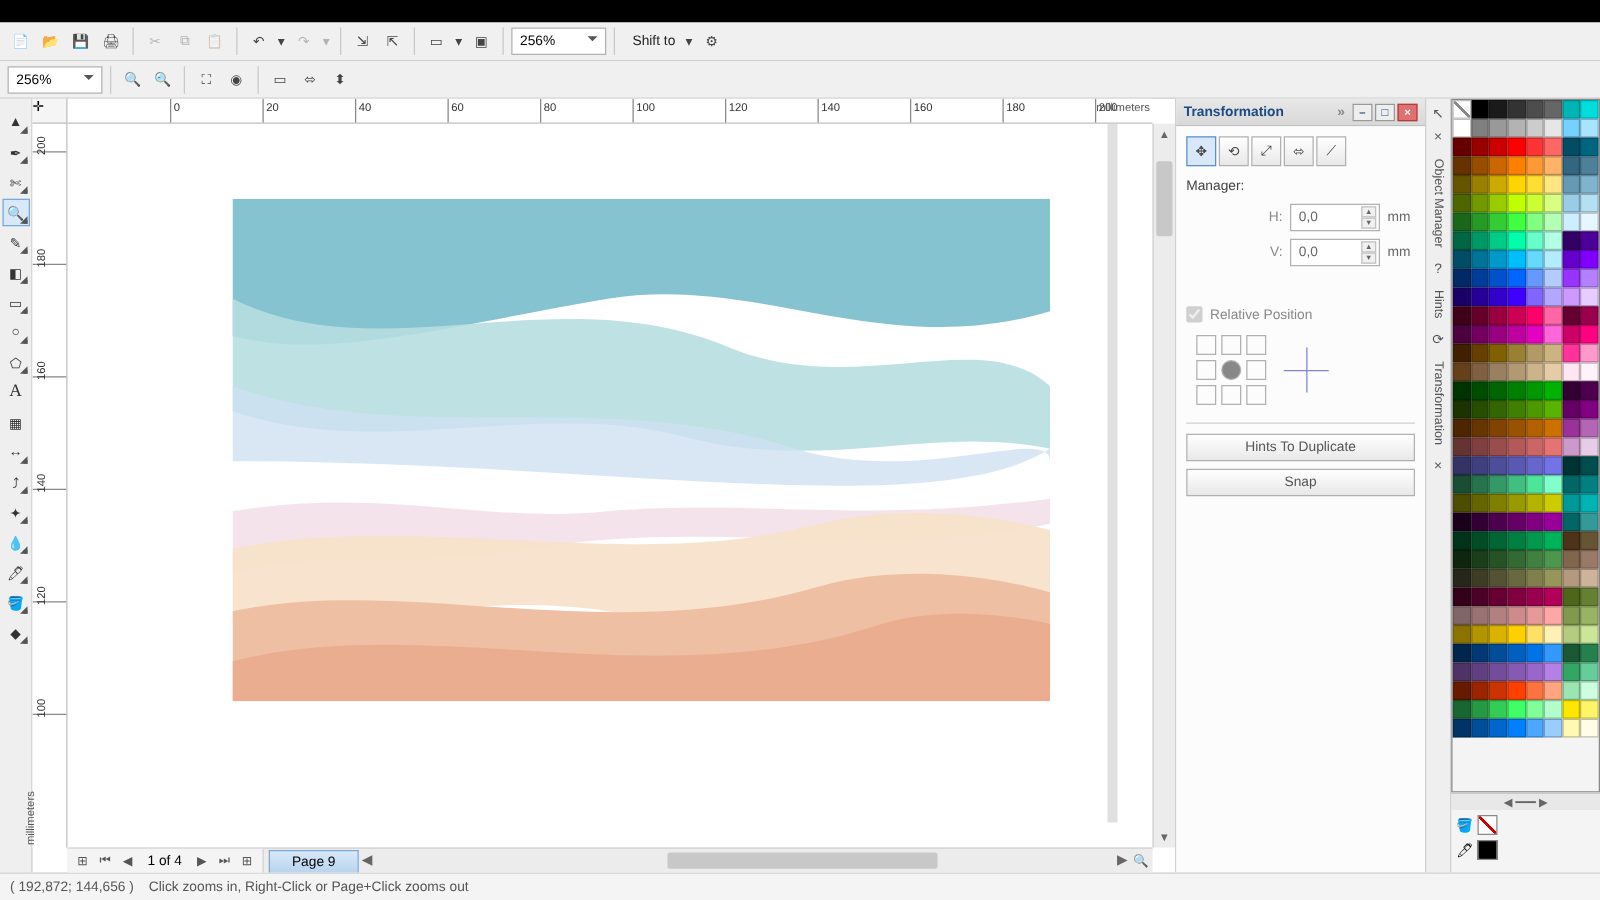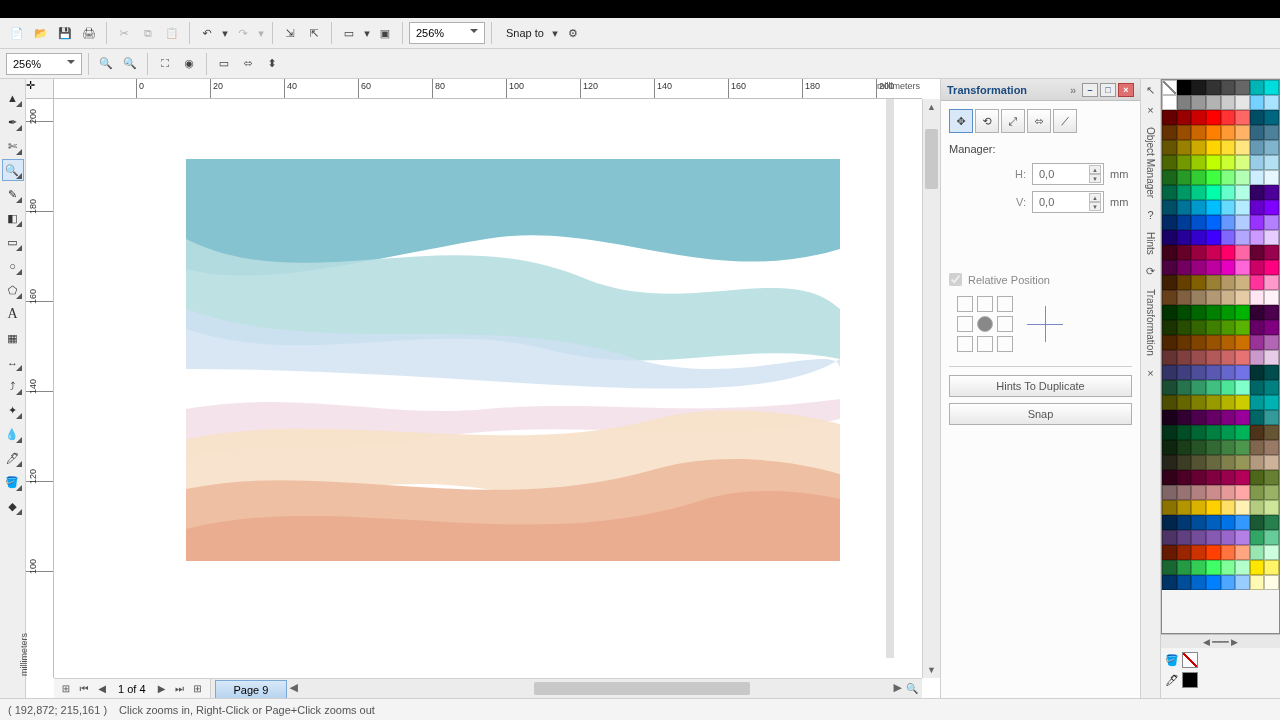--- a/index.html
+++ b/index.html
@@ -73,21 +73,21 @@
 .mode-row { display:flex; gap:2px; margin-bottom:10px; }
 .mode-btn { width:24px; height:24px; border:1px solid #b0b0b0; background:linear-gradient(#fff,#e8e8e8); display:flex; align-items:center; justify-content:center; cursor:pointer; color:#444; }
 .mode-btn.active { background:#d8e8f8; border-color:#5a90c8; }
 .section-label { color:#444; margin: 4px 0 8px; }
 .field-row { display:flex; align-items:center; margin-bottom:6px; justify-content:flex-end; gap:6px; }
 .field-row label { color:#888; width:14px; text-align:right; }
 .spinner { width:72px; height:22px; border:1px solid #b0b0b0; background:#fff; display:flex; align-items:center; padding:0 18px 0 6px; position:relative; color:#666; }
 .spinner .arrows { position:absolute; right:2px; top:1px; bottom:1px; width:12px; display:flex; flex-direction:column; }
 .spinner .arrows span { flex:1; border:1px solid #c0c0c0; font-size:6px; display:flex; align-items:center; justify-content:center; color:#666; background:#f0f0f0; }
 .unit { color:#666; width:22px; }
-.checkbox-row { display:flex; align-items:center; gap:6px; color:#888; margin-top:60px; }
+.checkbox-row { display:flex; align-items:center; gap:6px; color:#888; margin-top:32px; }
 .checkbox-row input { accent-color:#888; }
 .anchor-grid { display:flex; align-items:center; gap:16px; margin:10px 0 14px; padding-left:8px; }
 .anchor-3x3 { display:grid; grid-template-columns:repeat(3,16px); grid-template-rows:repeat(3,16px); gap:4px; }
 .anchor-3x3 .cell { border:1px solid #b0b0b0; }
 .anchor-3x3 .cell.sel { background:#888; border-radius:50%; }
 .anchor-ind { width:32px; height:32px; position:relative; }
 .anchor-ind::before, .anchor-ind::after { content:""; position:absolute; background:#7a88c8; }
 .anchor-ind::before { left:50%; top:-2px; bottom:-2px; width:1px; }
 .anchor-ind::after { top:50%; left:-2px; right:-2px; height:1px; }
 .divider { height:1px; background:#d0d0d0; margin:4px 0 8px; }
@@ -141,21 +141,21 @@
     <div class="tb-btn">⇱</div>
     <div class="tb-sep"></div>
     <div class="tb-btn">▭</div>
     <div class="tb-btn" style="width:10px">▾</div>
     <div class="tb-btn">▣</div>
     <div class="tb-sep"></div>
     <div class="tb-select" style="min-width:76px">
         <span>256%</span>
       </div>
     <div class="tb-sep"></div>
-    <span class="snap-text">Snap to</span>
+    <span class="snap-text">Shift to</span>
     <div class="tb-btn" style="width:10px">▾</div>
     <div class="tb-btn">⚙</div>
   </div>
 
   <div class="toolbar-row zoom">
     <div class="tb-select" style="min-width:76px">
         <span>256%</span>
       </div>
     <div class="tb-sep"></div>
     <div class="tb-btn">🔍</div>
@@ -624,16 +624,16 @@
         </div>
         <div class="current-colors">
           <span>🖊</span>
           <div class="curc" style="background:#000"></div>
         </div>
       </div>
     </div>
   </div>
 
   <div class="statusbar">
-    <span>( 192,872; 215,161 )</span>
+    <span>( 192,872; 144,656 )</span>
     <span>Click zooms in, Right-Click or Page+Click zooms out</span>
   </div>
 </div>
 
 </body></html>

